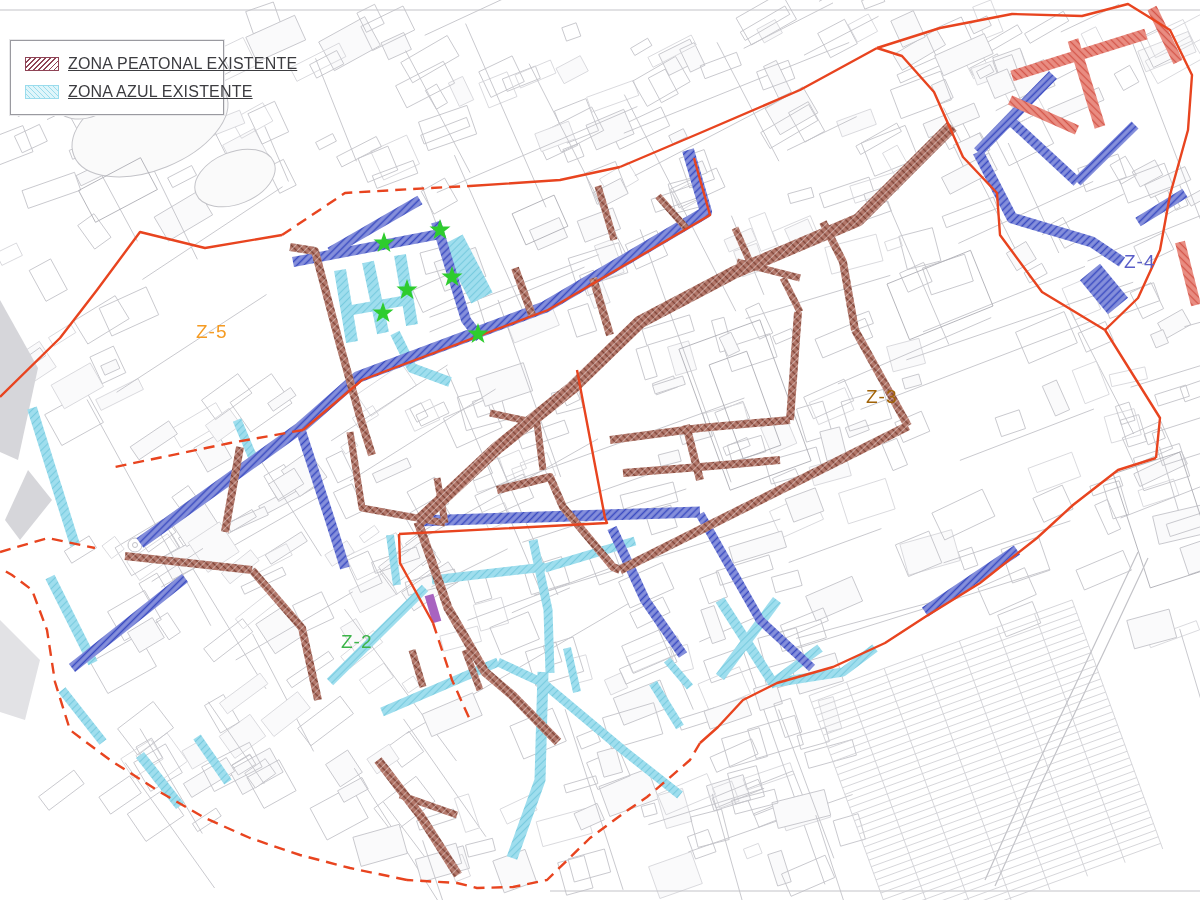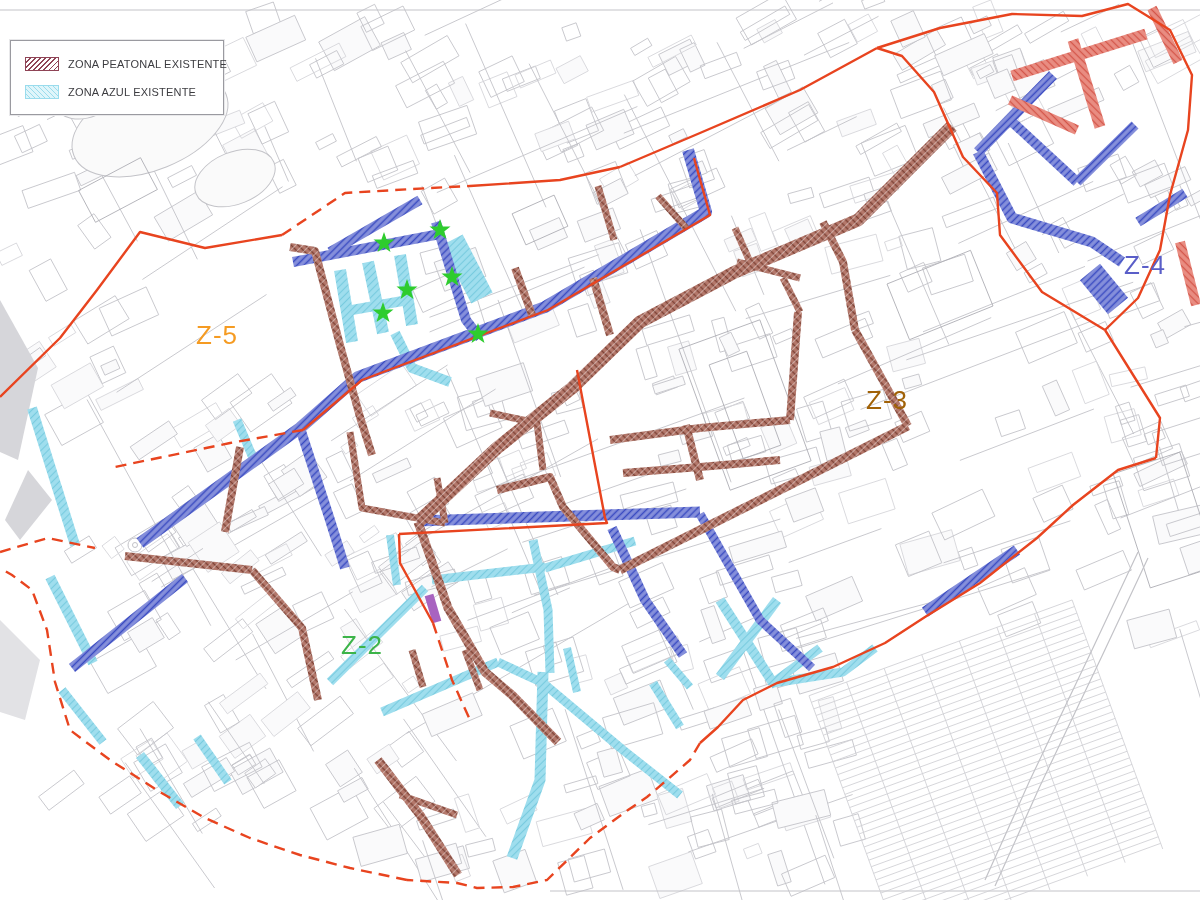--- a/index.html
+++ b/index.html
@@ -10,23 +10,23 @@
   .legend{position:absolute;left:10px;top:40px;width:214px;background:#ffffff;
           border:1px solid #9a9aa0;box-shadow:0 0 0 1px #e8e8ea;padding:9px 10px 8px 14px;box-sizing:border-box;}
   .legend-row{display:flex;align-items:center;height:28px;}
   .swatch{width:34px;height:14px;display:inline-block;margin-right:9px;box-sizing:border-box;flex:none;}
   .swatch-ped{border:1px solid var(--leg-ped);
      background:repeating-linear-gradient(135deg, transparent 0 2.5px, var(--leg-ped) 2.5px 3.6px);}
   .swatch-blue{border:1px solid var(--leg-blue);
      background:repeating-linear-gradient(45deg, transparent 0 2.5px, var(--leg-blue) 2.5px 3.6px);}
   .swatch-cyan{border:1px solid var(--leg-cyan-line);background-color:var(--leg-cyan-bg);
      background-image:repeating-linear-gradient(45deg, transparent 0 2.5px, var(--leg-cyan-line) 2.5px 3.5px);}
-  .legend-label{font-size:11px;color:#3c3c40;letter-spacing:.2px;white-space:nowrap;}
+  .legend-label{font-size:16px;color:#3c3c40;letter-spacing:.2px;white-space:nowrap;text-decoration:underline;}
   
-  .zone-label{position:absolute;font-size:26px;font-weight:400;letter-spacing:1px;line-height:1;}
+  .zone-label{position:absolute;font-size:19px;font-weight:400;letter-spacing:1px;line-height:1;}
 </style>
 </head>
 <body>
 
 <div id="stage">
   <svg id="map" width="1200" height="900" viewBox="0 0 1200 900">
     <defs>
       <pattern id="pat-ped" width="5" height="5" patternUnits="userSpaceOnUse" patternTransform="rotate(45)">
         <rect id="ped-base" width="5" height="5" fill="#b5796c"></rect>
         <path id="ped-line" d="M0,2.5 H5" stroke="#7e4337" stroke-width="1.5"></path>

